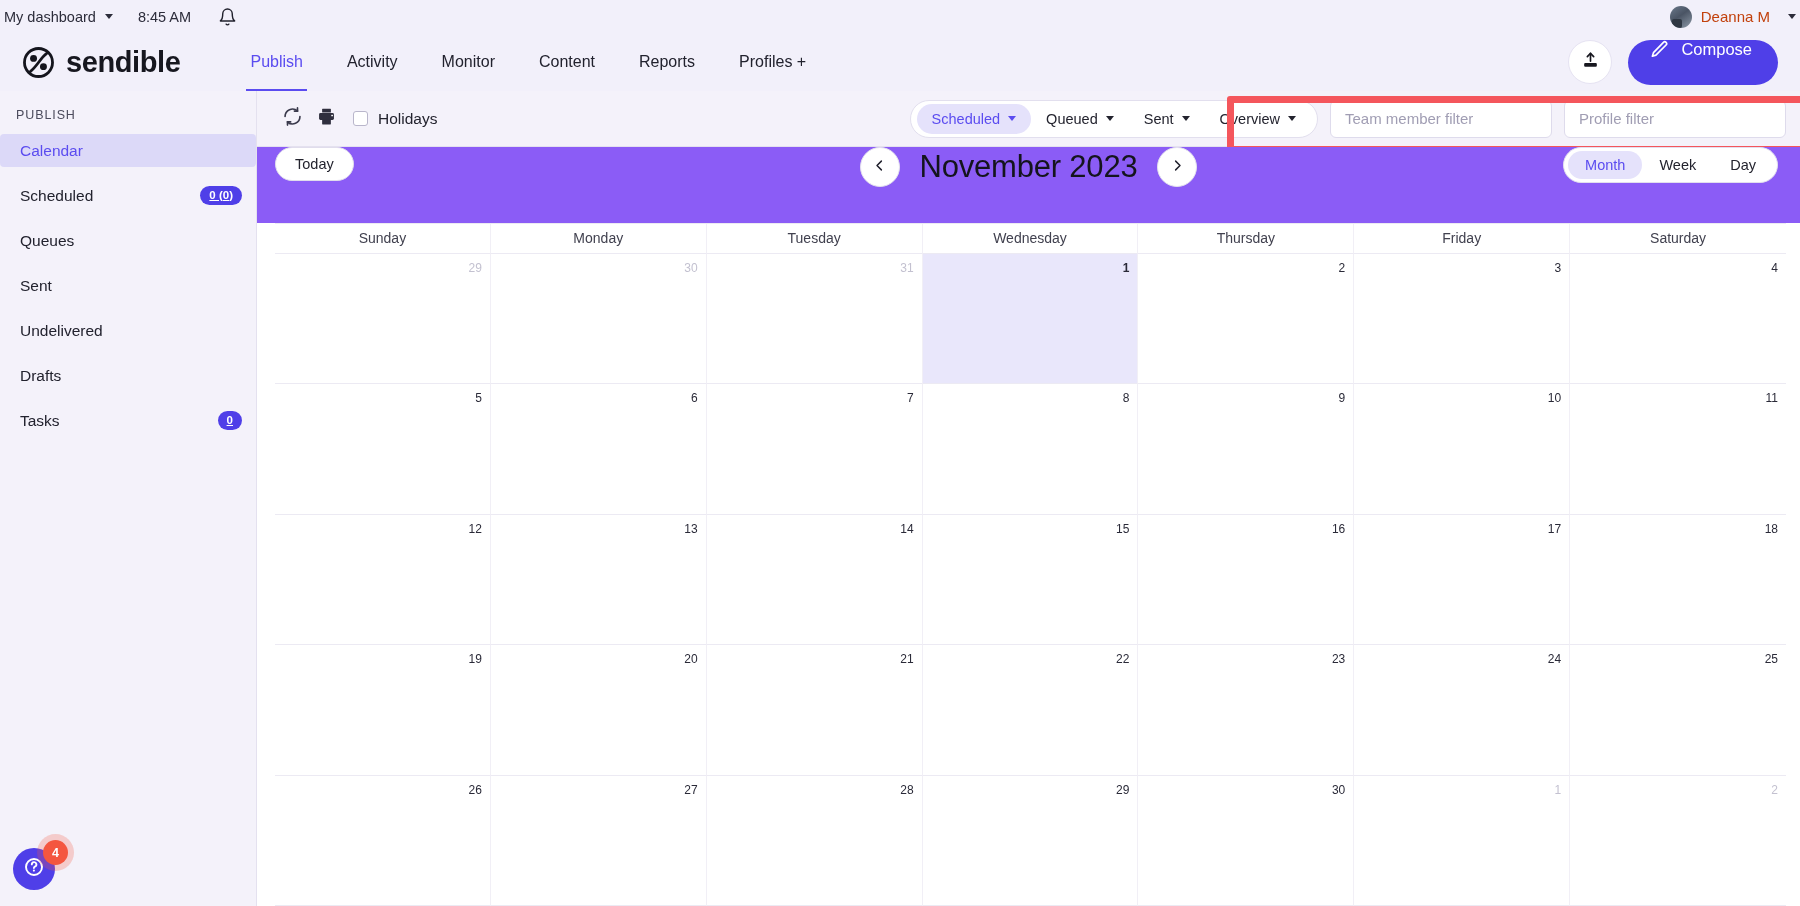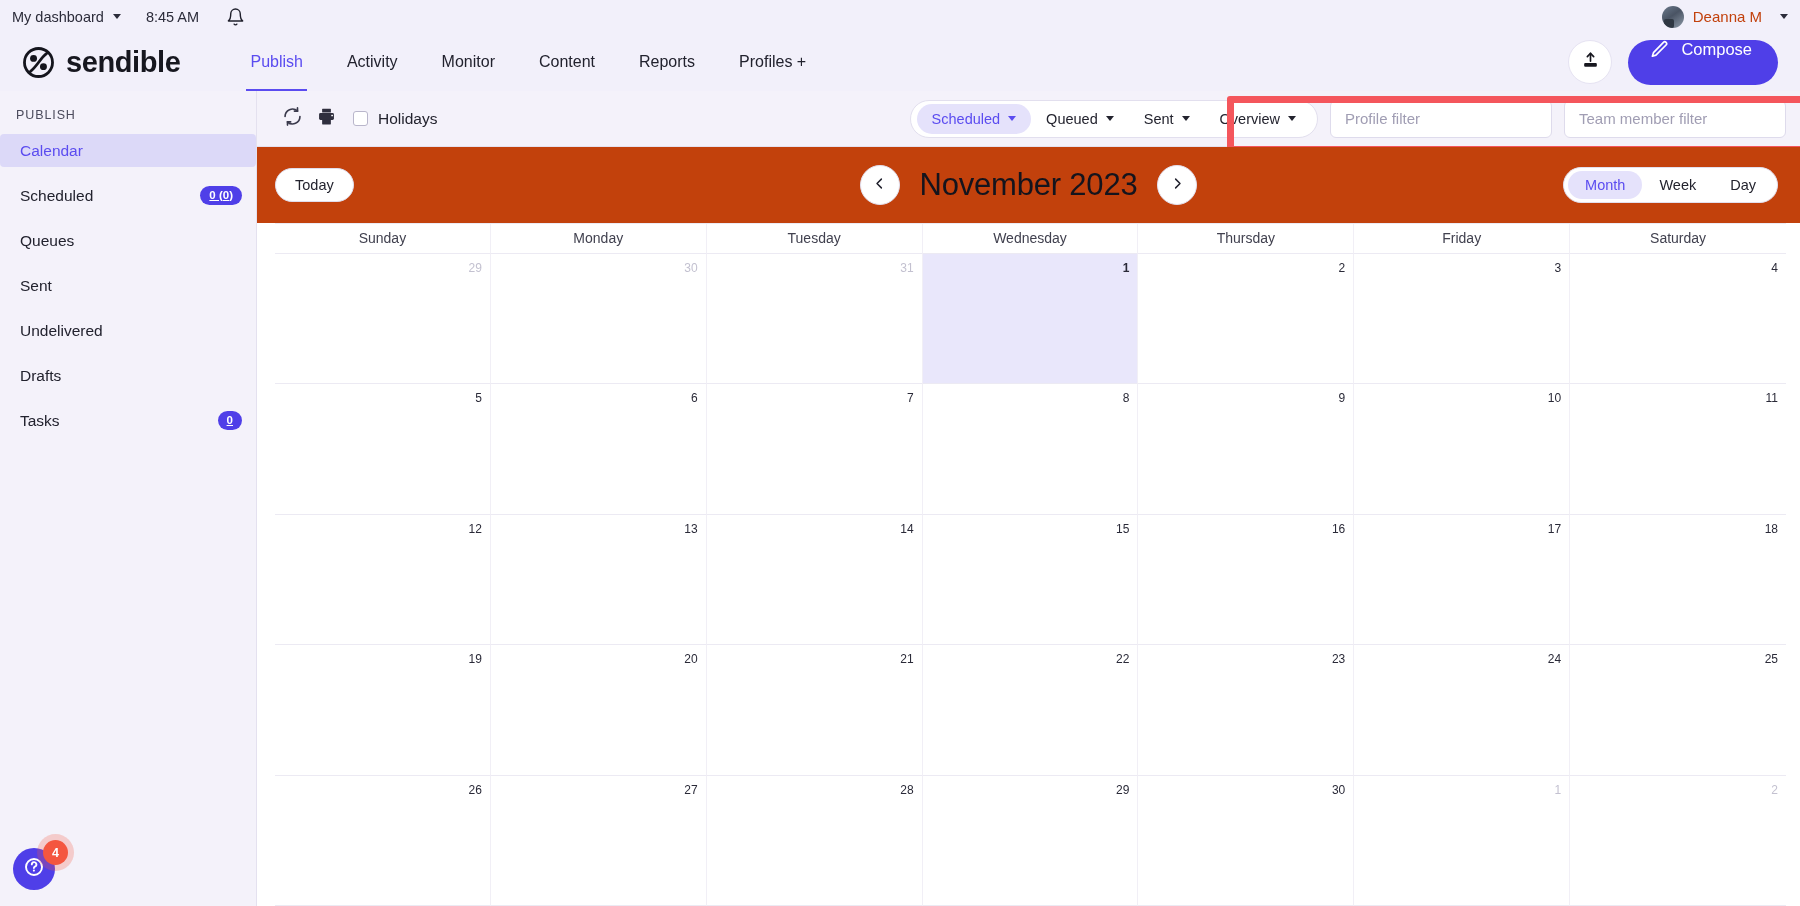--- a/index.html
+++ b/index.html
@@ -8,21 +8,21 @@
     font-family: "Liberation Sans", sans-serif;
     background: #f4f2fa;
     overflow: hidden;
   }
   body { position: relative; }
 
   
   .utilbar {
     height: 33px;
     display: flex; align-items: center;
-    padding: 0 12px;
+    padding: 0 4px;
     background: #f2f0fa;
     font-size: 14.5px;
     color: #2b2b3d;
   }
   .util-left { display: flex; align-items: center; gap: 0; }
   .dash-label { font-size: 14.5px; color: #2c2c3a; }
   .caret {
     display: inline-block;
     width: 0; height: 0;
     border-left: 4.5px solid transparent;
@@ -161,22 +161,22 @@
   }
   .finput::placeholder { color:#a09db3; }
   .redbox {
     position:absolute; pointer-events:none;
     border:7px solid #f4565c; border-radius:3px;
     left: 970px; top: 5px; width: 824px; height: 57px;
   }
 
   
   .calhead {
-    height: 76px; display:flex; align-items:center;
-    padding: 0 22px 0 18px; background:#c2410c; position:relative;
+    height: 76px; display:flex; align-items:flex-start;
+    padding: 0 22px 0 18px; background:#8b5cf6; position:relative;
   }
   .today-btn {
     height:34px; padding:0 19px; border-radius:18px;
     border:1px solid #e0ddec; background:#fff;
     font-size:14.5px; color:#23232e; cursor:pointer;
     font-family:"Liberation Sans", sans-serif;
   }
   .cal-center {
     position:absolute; left:0; right:0; display:flex;
     align-items:center; justify-content:center; gap:20px;
@@ -374,22 +374,22 @@
           </button>
           <button class="fbtn">
             <span>Sent</span>
             <span class="fcaret"></span>
           </button>
           <button class="fbtn">
             <span>Overview</span>
             <span class="fcaret"></span>
           </button>
         </div>
+        <input class="finput" type="text" placeholder="Team member filter" style="">
         <input class="finput" type="text" placeholder="Profile filter" style="">
-        <input class="finput" type="text" placeholder="Team member filter" style="">
       </div>
 
       <div class="redbox"></div>
     </div>
 
     <div class="calhead">
       <button class="today-btn">Today</button>
       <div class="cal-center">
         <div class="arrow-btn">
           <span>

